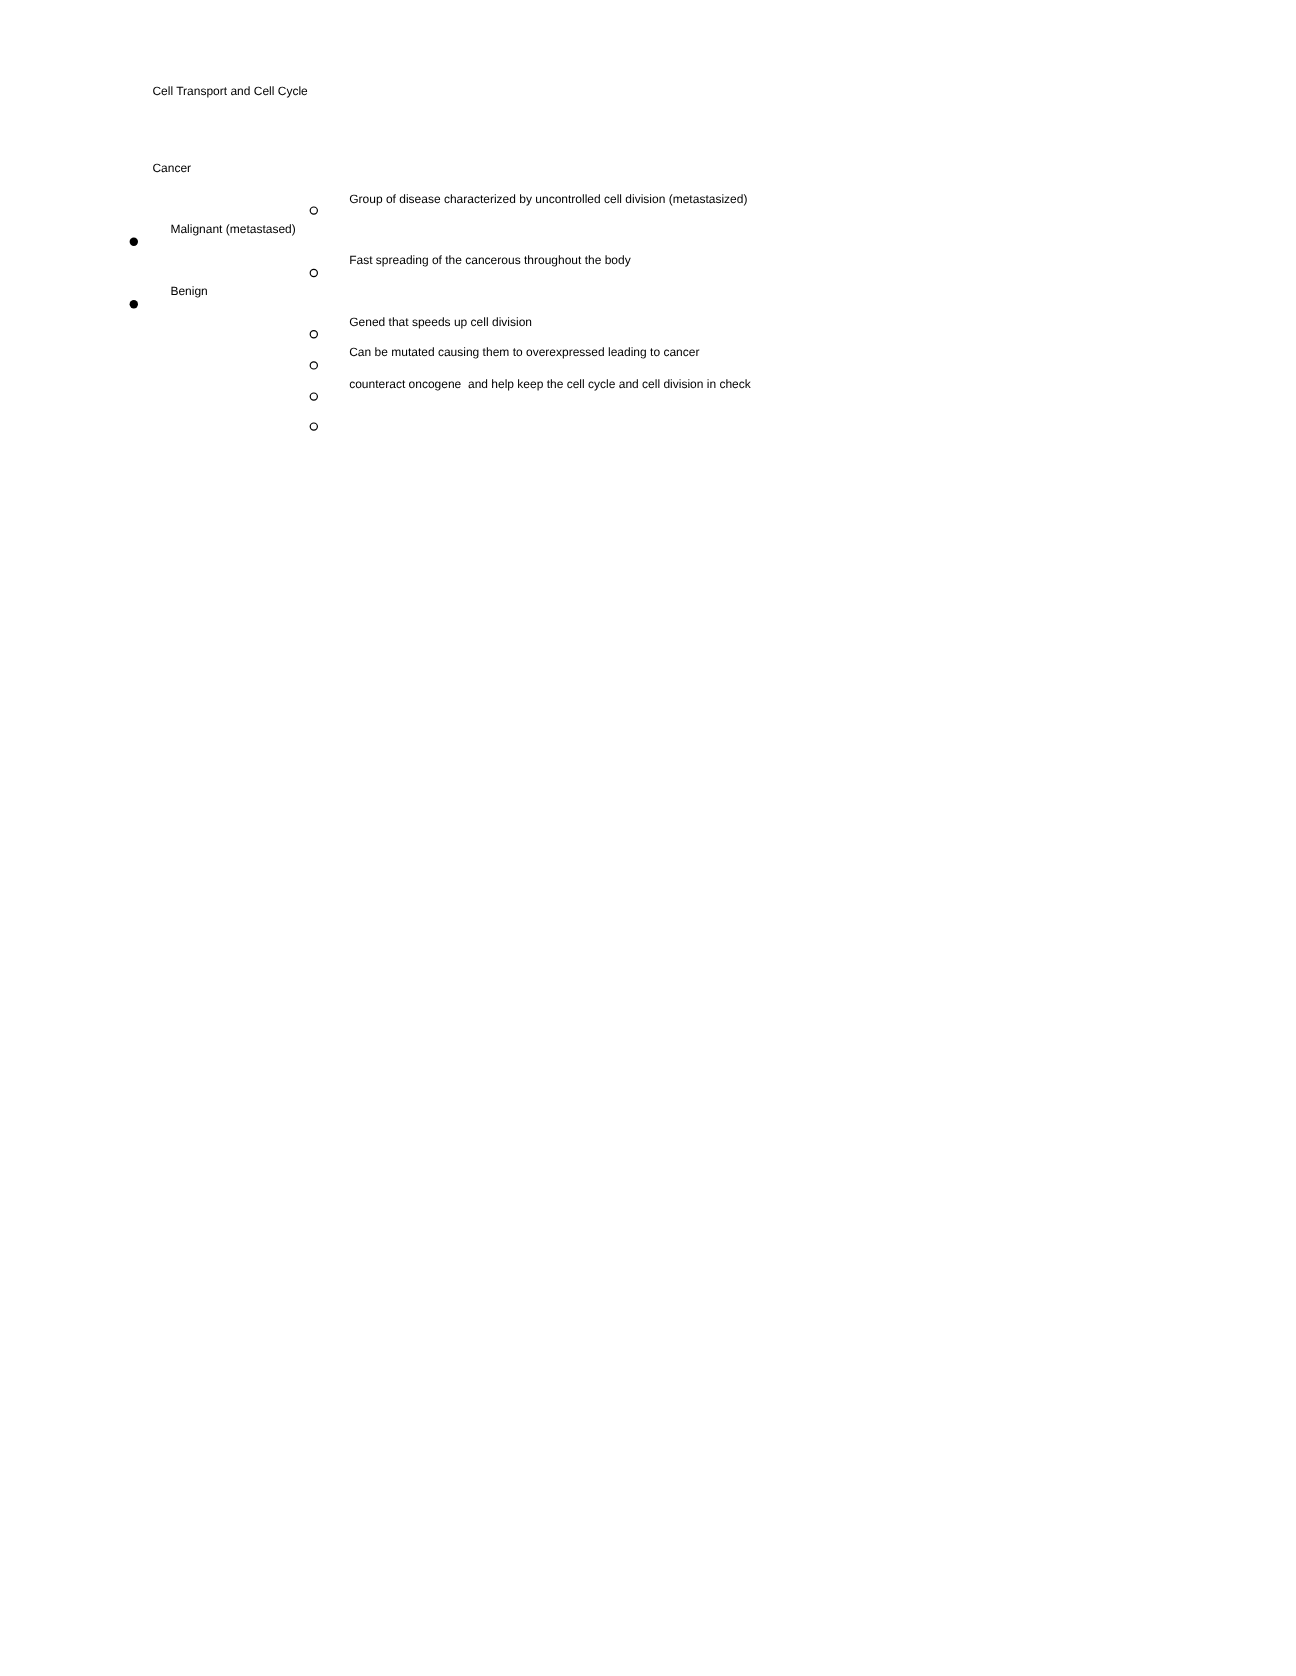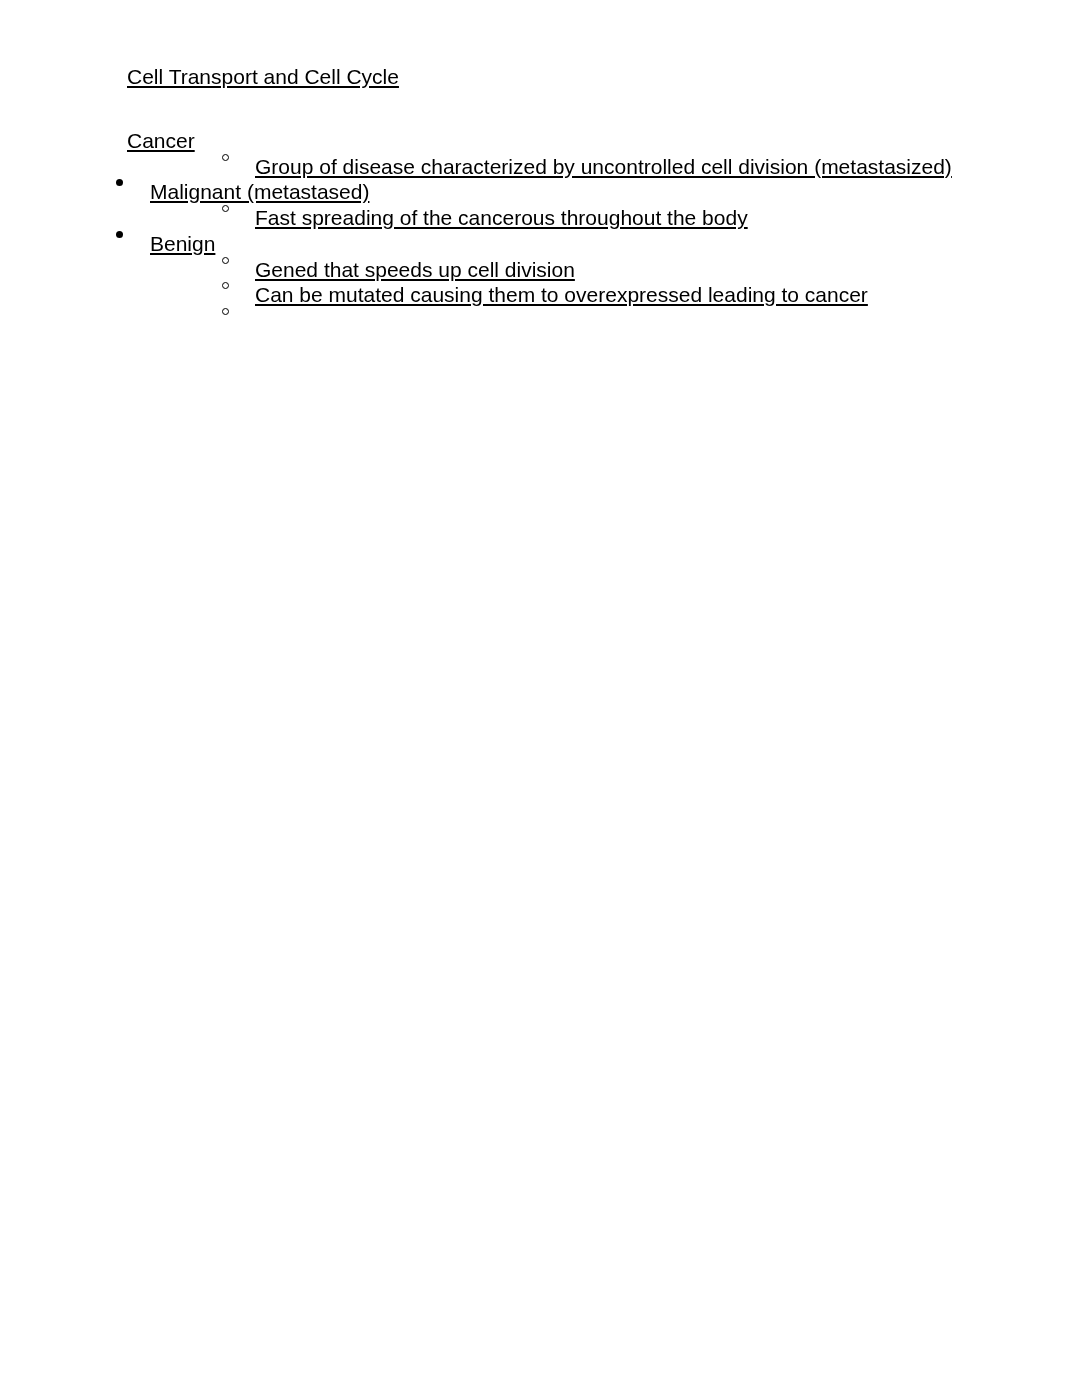--- a/index.html
+++ b/index.html
@@ -6,46 +6,45 @@
     margin: 0;
     padding: 0;
     background: #ffffff;
   }
   .page {
     position: relative;
     width: 1080px;
     height: 1397px;
     background: #ffffff;
     font-family: "Liberation Sans", "DejaVu Sans", sans-serif;
-    font-size: 21px;
+    font-size: 10px;
     color: #000000;
     overflow: hidden;
-    text-decoration: underline;
   }
   .doc {
     padding-top: 64px;
   }
   .doc-title {
     padding-left: 127px;
     line-height: 26px;
     margin-bottom: 38px;
     white-space: pre-wrap;
   }
   .line {
     display: flex;
-    align-items: flex-start;
+    align-items: flex-end;
     line-height: 25.7px;
     min-height: 25.7px;
   }
   .line .text {
     white-space: pre-wrap;
   }
   .line.level-0 { padding-left: 127px; }
-  .line.level-1 { padding-left: 116px; }
-  .line.level-2 { padding-left: 222px; }
+  .line.level-1 { padding-left: 68px; margin-left: 40px; }
+  .line.level-2 { padding-left: 222px; margin-left: 36px; }
 
   .bullet-box {
     display: inline-flex;
     align-items: center;
     flex: 0 0 auto;
   }
   .line.level-1 .bullet-box { width: 34px; }
   .line.level-2 .bullet-box { width: 33px; }
 
   .bullet {
@@ -106,16 +105,22 @@
         <div class="line level-2">
           <span class="bullet-box">
             <span class="bullet hollow"></span>
           </span>
           <span class="text">Can be mutated causing them to overexpressed leading to cancer</span>
         </div>
         <div class="line level-2">
           <span class="bullet-box">
             <span class="bullet hollow"></span>
           </span>
+          <span class="text">counteract oncogene  and help keep the cell cycle and cell division in check</span>
+        </div>
+        <div class="line level-2">
+          <span class="bullet-box">
+            <span class="bullet hollow"></span>
+          </span>
         </div>
       </div>
   </div>
 </div>
 
 </body></html>

